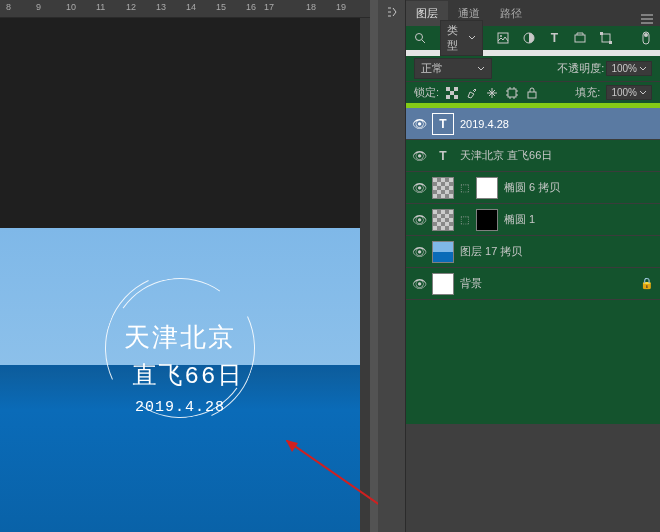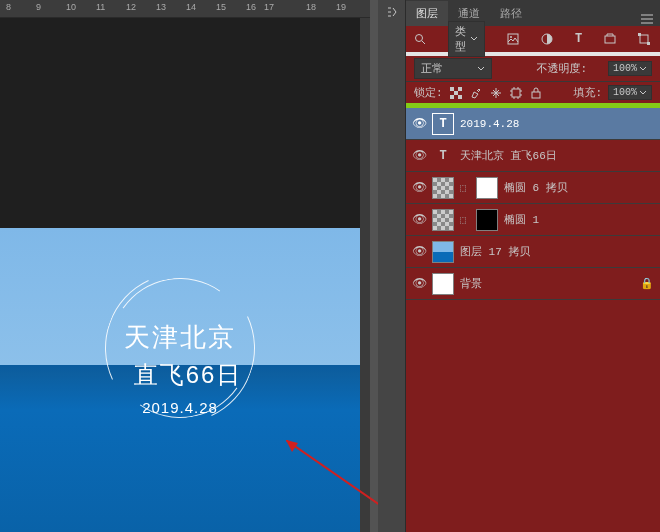--- a/index.html
+++ b/index.html
@@ -23,20 +23,21 @@
 .ruler-tick {
   position: absolute; top: 2px; font-size: 9px; color: #aaa;
 }
 .canvas-dark {
   position: absolute; left: 0; top: 18px; width: 360px; height: 210px;
   background: #1f1f1f;
 }
 .canvas-image {
   position: absolute; left: 0; top: 228px; width: 360px; height: 304px;
   background: linear-gradient(to bottom,#7fb8e8 0%,#8cc0ea 45%,#0a5b9e 45%,#0d5fa0 48%,#0a6bb8 60%,#0962a8 100%);
+  font-family: Liberation Mono, monospace;
 }
 .sun-circle {
   position: absolute; left: 105px; top: 45px; width: 150px; height: 150px;
   border: 1.5px solid rgba(255,255,255,0.85);
   border-radius: 50%;
   border-top-color: transparent;
   border-bottom-color: transparent;
   transform: rotate(20deg);
 }
 .sun-circle2 {
@@ -67,45 +68,44 @@
 .right-panel {
   position: absolute; left: 378px; top: 0; width: 282px; height: 532px;
   background: #3f3f3f;
 }
 .icon-col {
   position: absolute; left: 0; top: 0; width: 28px; height: 532px;
   background: #454545; border-right: 1px solid #2b2b2b;
 }
 .icon-col .ic { width: 28px; height: 24px; display: flex; align-items: center; justify-content: center; }
 .panel-body {
-  position: absolute; left: 28px; top: 0; width: 254px; height: 532px;
-  background: #7f1d1d;
-  font-family: Liberation Mono, monospace;
+  position: absolute; left: 28px; top: 0; width: 254px; height: 424px;
+  background: #14532d;
 }
 .tabs {
   height: 26px; display: flex; align-items: flex-end;
   background: #383838;
 }
 .tab {
   padding: 5px 10px; font-size: 11px; color: #aaa;
   cursor: pointer;
 }
 .tab.active { background: #454545; color: #e0e0e0; }
 .filter-row {
-  height: 30px; display: flex; align-items: center; gap: 22px;
-  padding: 0 8px; border-bottom: 4px solid #e5e5e5;
+  height: 30px; display: flex; align-items: center; gap: 14px;
+  padding: 0 8px; border-bottom: 6px solid #e5e5e5;
 }
 .dropdown {
   display: flex; align-items: center; gap: 4px;
   background: #3a3a3a; padding: 2px 6px; border: 1px solid #303030;
   font-size: 11px;
 }
 .small-icon { width: 14px; height: 14px; display: inline-flex; align-items: center; justify-content: center; color: #c8c8c8; }
 .blend-row {
-  height: 26px; display: flex; align-items: center; gap: 21px;
+  height: 26px; display: flex; align-items: center; gap: 2px;
   padding: 0 8px; border-bottom: 1px solid #383838;
 }
 .spacer { flex: 1; }
 .pct-box {
   display: flex; align-items: center; background: #3a3a3a; border: 1px solid #303030;
   padding: 1px 4px; font-size: 10px; gap: 2px;
 }
 .lock-row {
   height: 26px; display: flex; align-items: center; gap: 6px;
   padding: 0 8px; border-bottom: 5px solid #84cc16;

